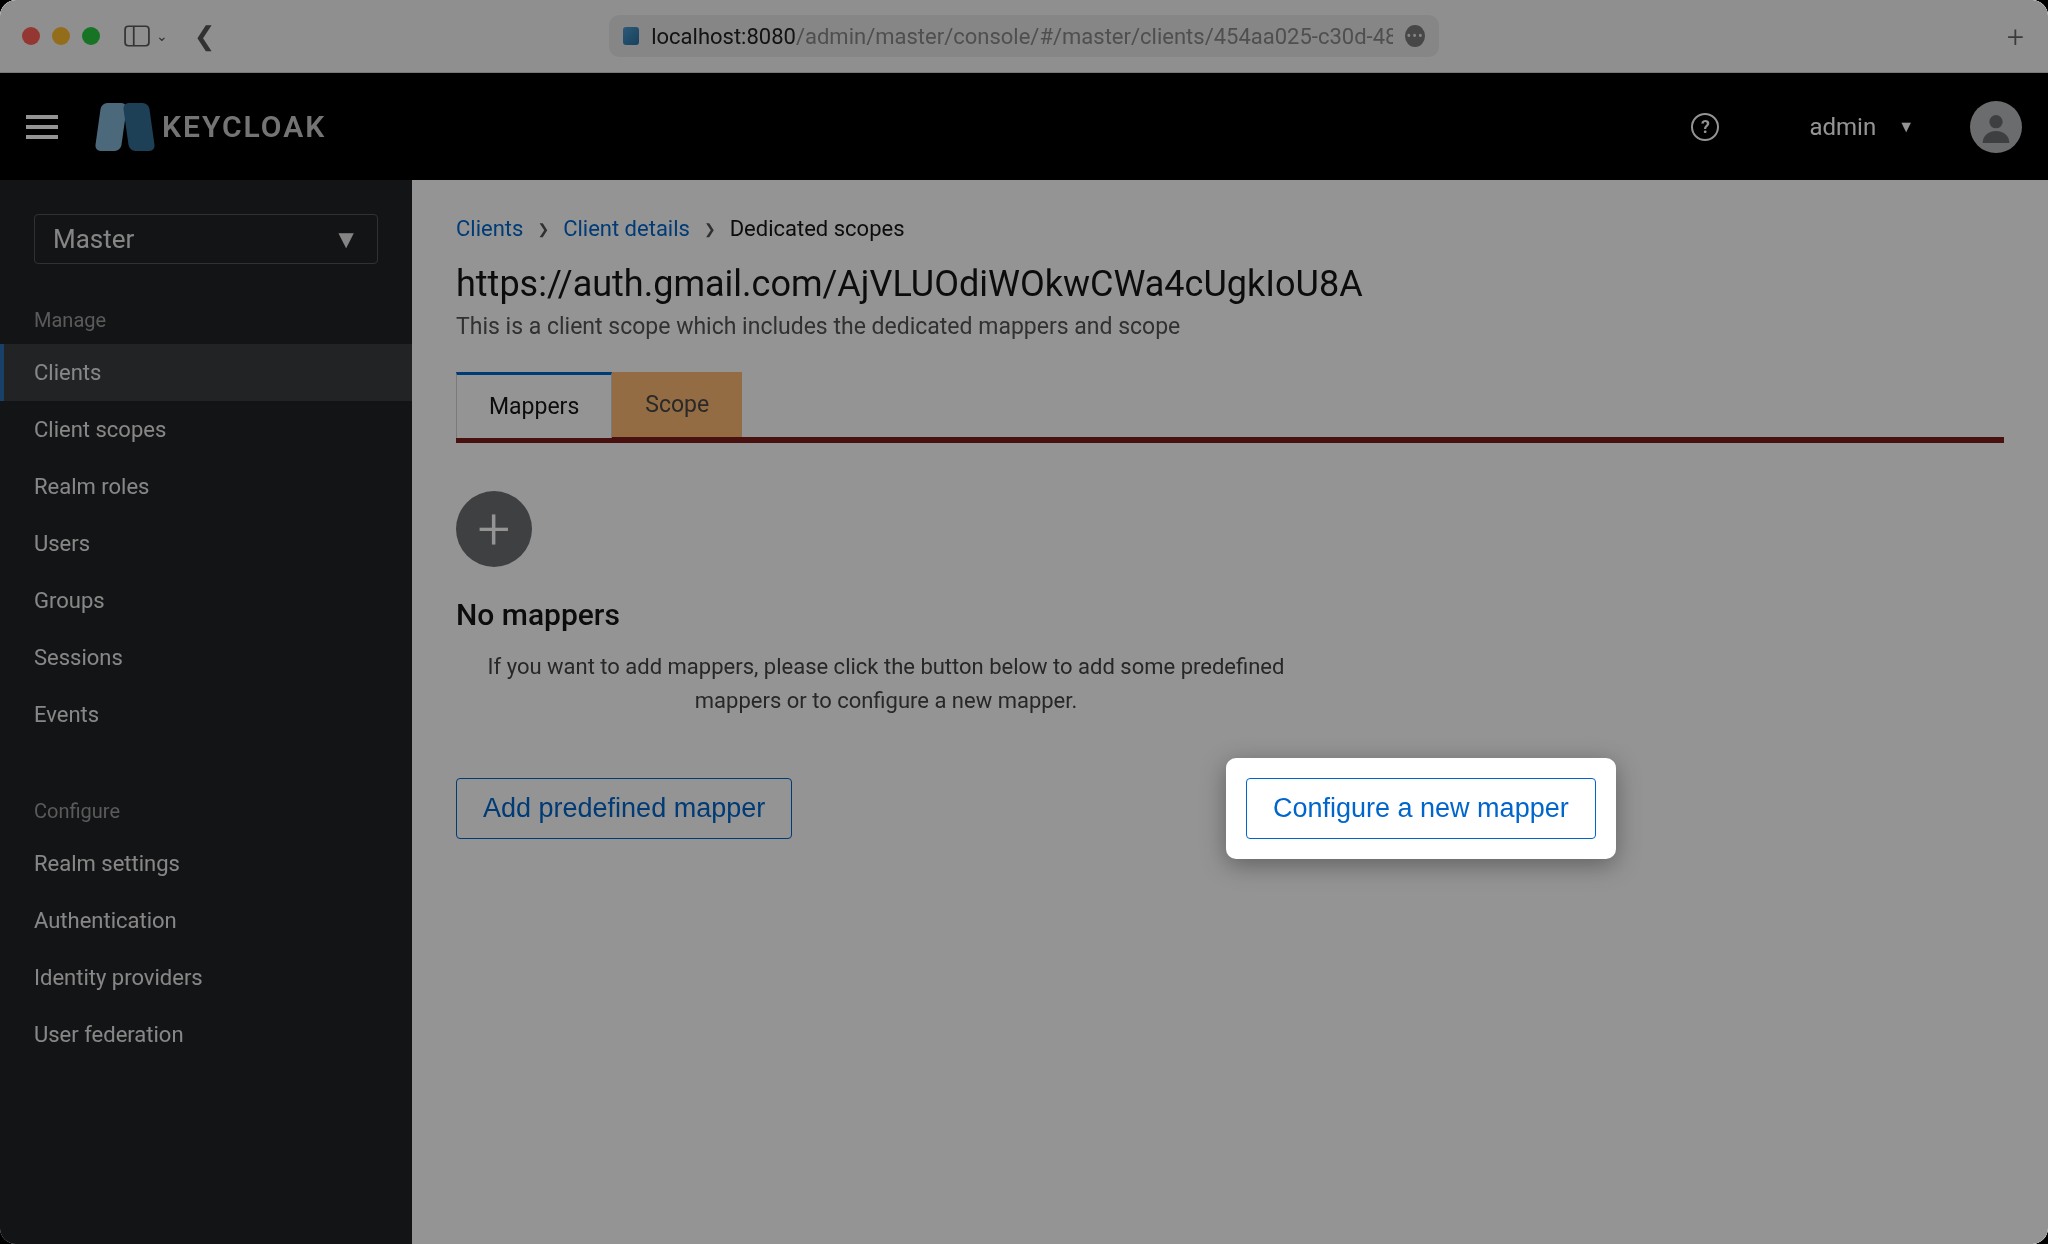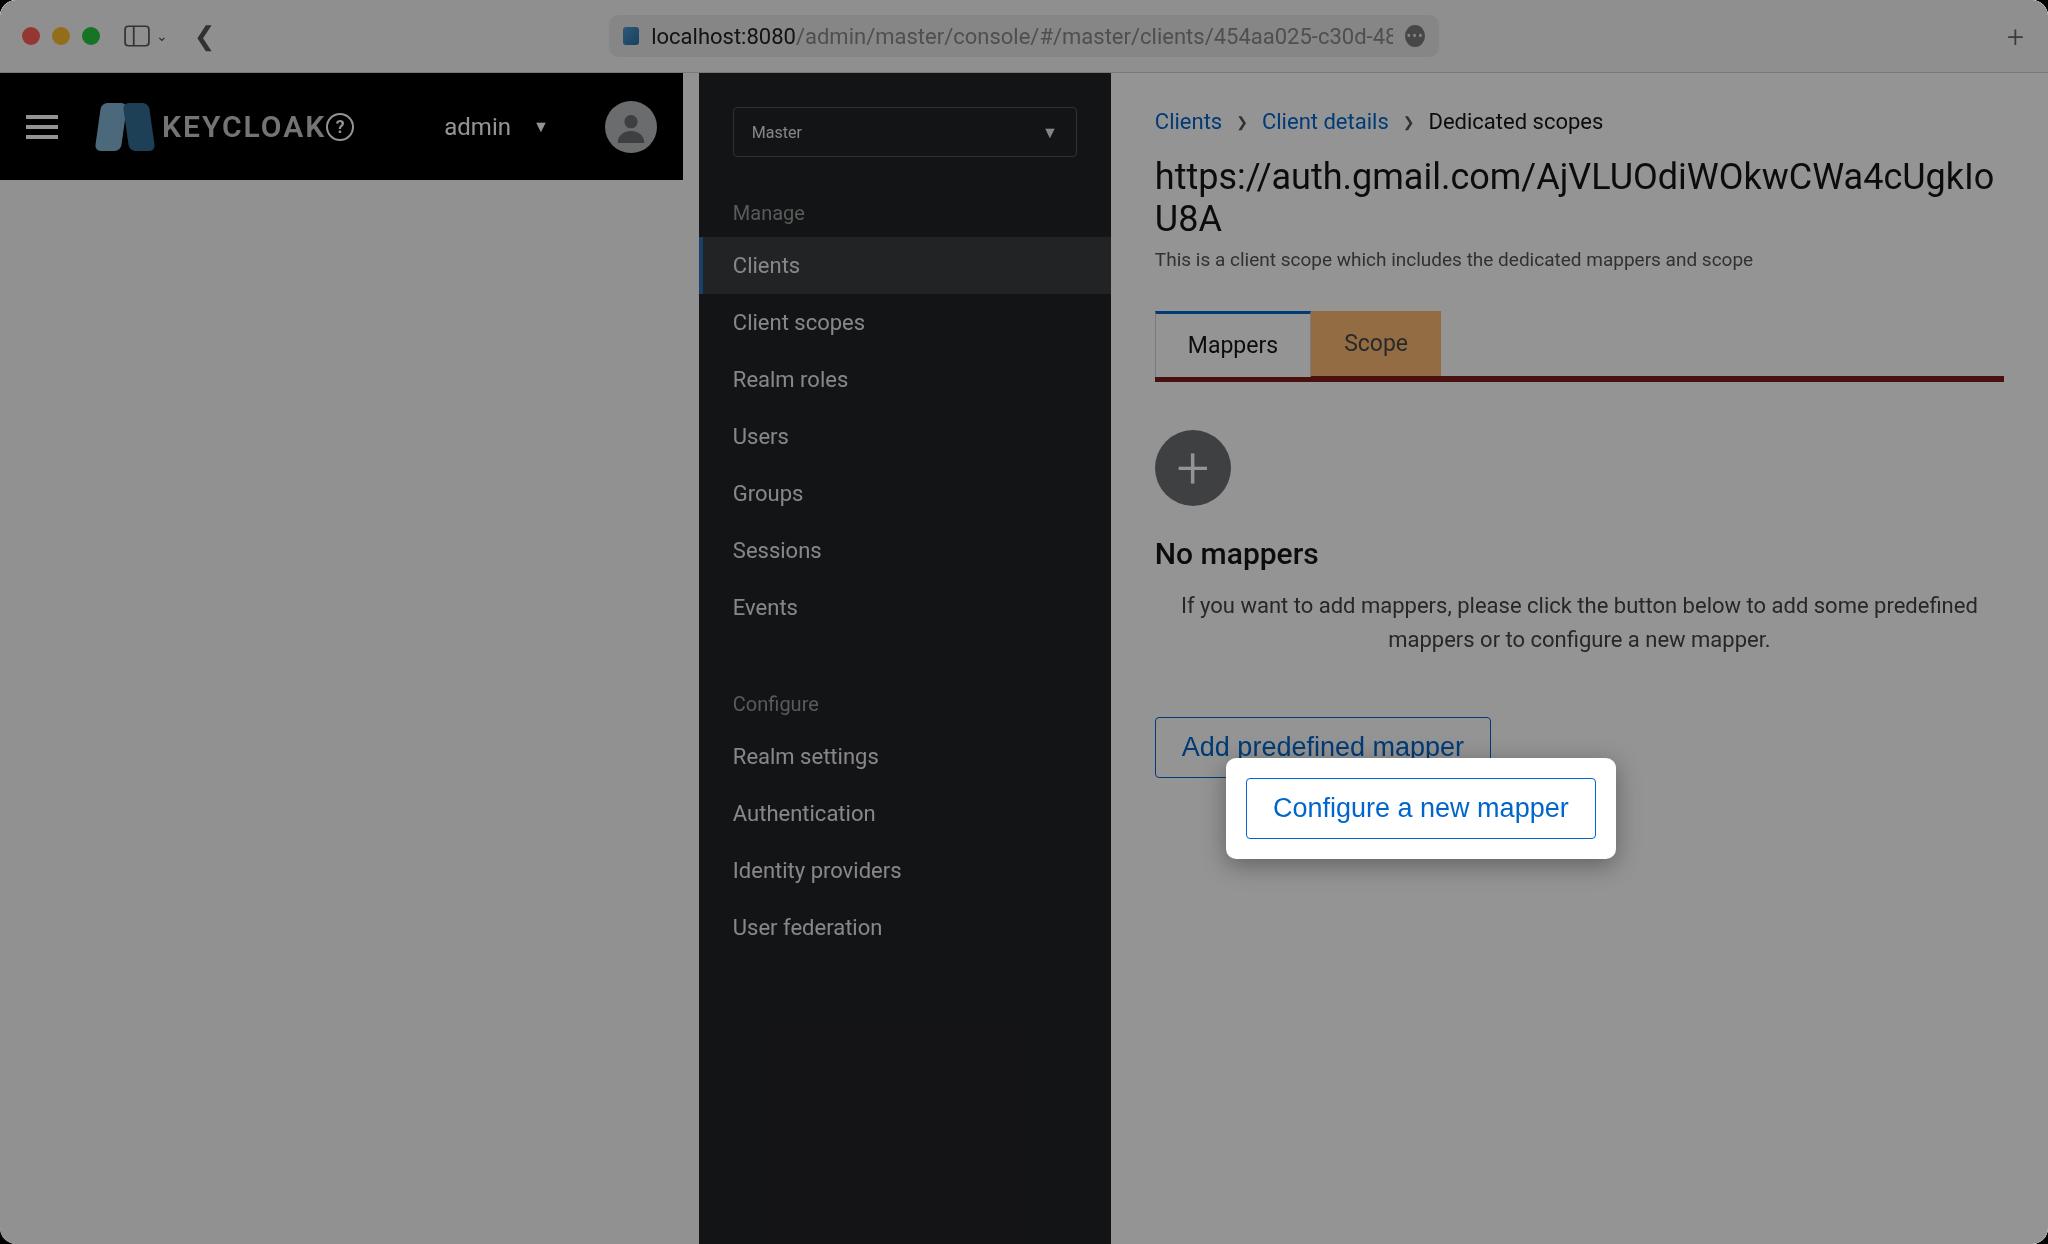--- a/index.html
+++ b/index.html
@@ -95,23 +95,22 @@
     }
     .plus-tab {
       position: absolute;
       right: 24px;
       font-size: 30px;
       color: #666;
       font-weight: 300;
     }
     .app {
       display: flex;
-      flex-direction: row;
+      flex-direction: column;
       height: calc(1244px - 73px);
-      gap: 16px;
     }
     .header {
       background: #000;
       height: 107px;
       display: flex;
       align-items: center;
       padding: 0 26px;
       color: #fff;
     }
     .hamburger {
@@ -175,21 +174,21 @@
     }
     .realm-select {
       margin: 0 34px 30px;
       height: 50px;
       border: 1px solid #555;
       border-radius: 4px;
       display: flex; align-items: center;
       padding: 0 18px;
       justify-content: space-between;
       color: #e5e5e5;
-      font-size: 16px;
+      font-size: 26px;
     }
     .section-label {
       padding: 14px 34px 12px;
       color: #9b9b9b;
       font-size: 20px;
     }
     .nav-item {
       padding: 16px 34px;
       cursor: pointer;
       color: #e8e8e8;
@@ -215,23 +214,23 @@
     .breadcrumbs a { color: #0066cc; text-decoration: none; }
     .breadcrumbs .sep { color: #555; font-size: 14px; }
     .breadcrumbs .current { color: #151515; }
     .page-title {
       font-size: 36px;
       font-weight: 400;
       margin-bottom: 8px;
       word-break: break-all;
     }
     .page-desc {
-      font-size: 19px;
+      font-size: 23px;
       color: #555;
-      margin-bottom: 40px;
+      margin-bottom: 32px;
     }
     .tabs {
       display: flex;
       border-bottom: 6px solid #7f1d1d;
     }
     .tab {
       padding: 18px 32px;
       font-size: 23px;
       color: #484848;
       border: 1px solid transparent;

